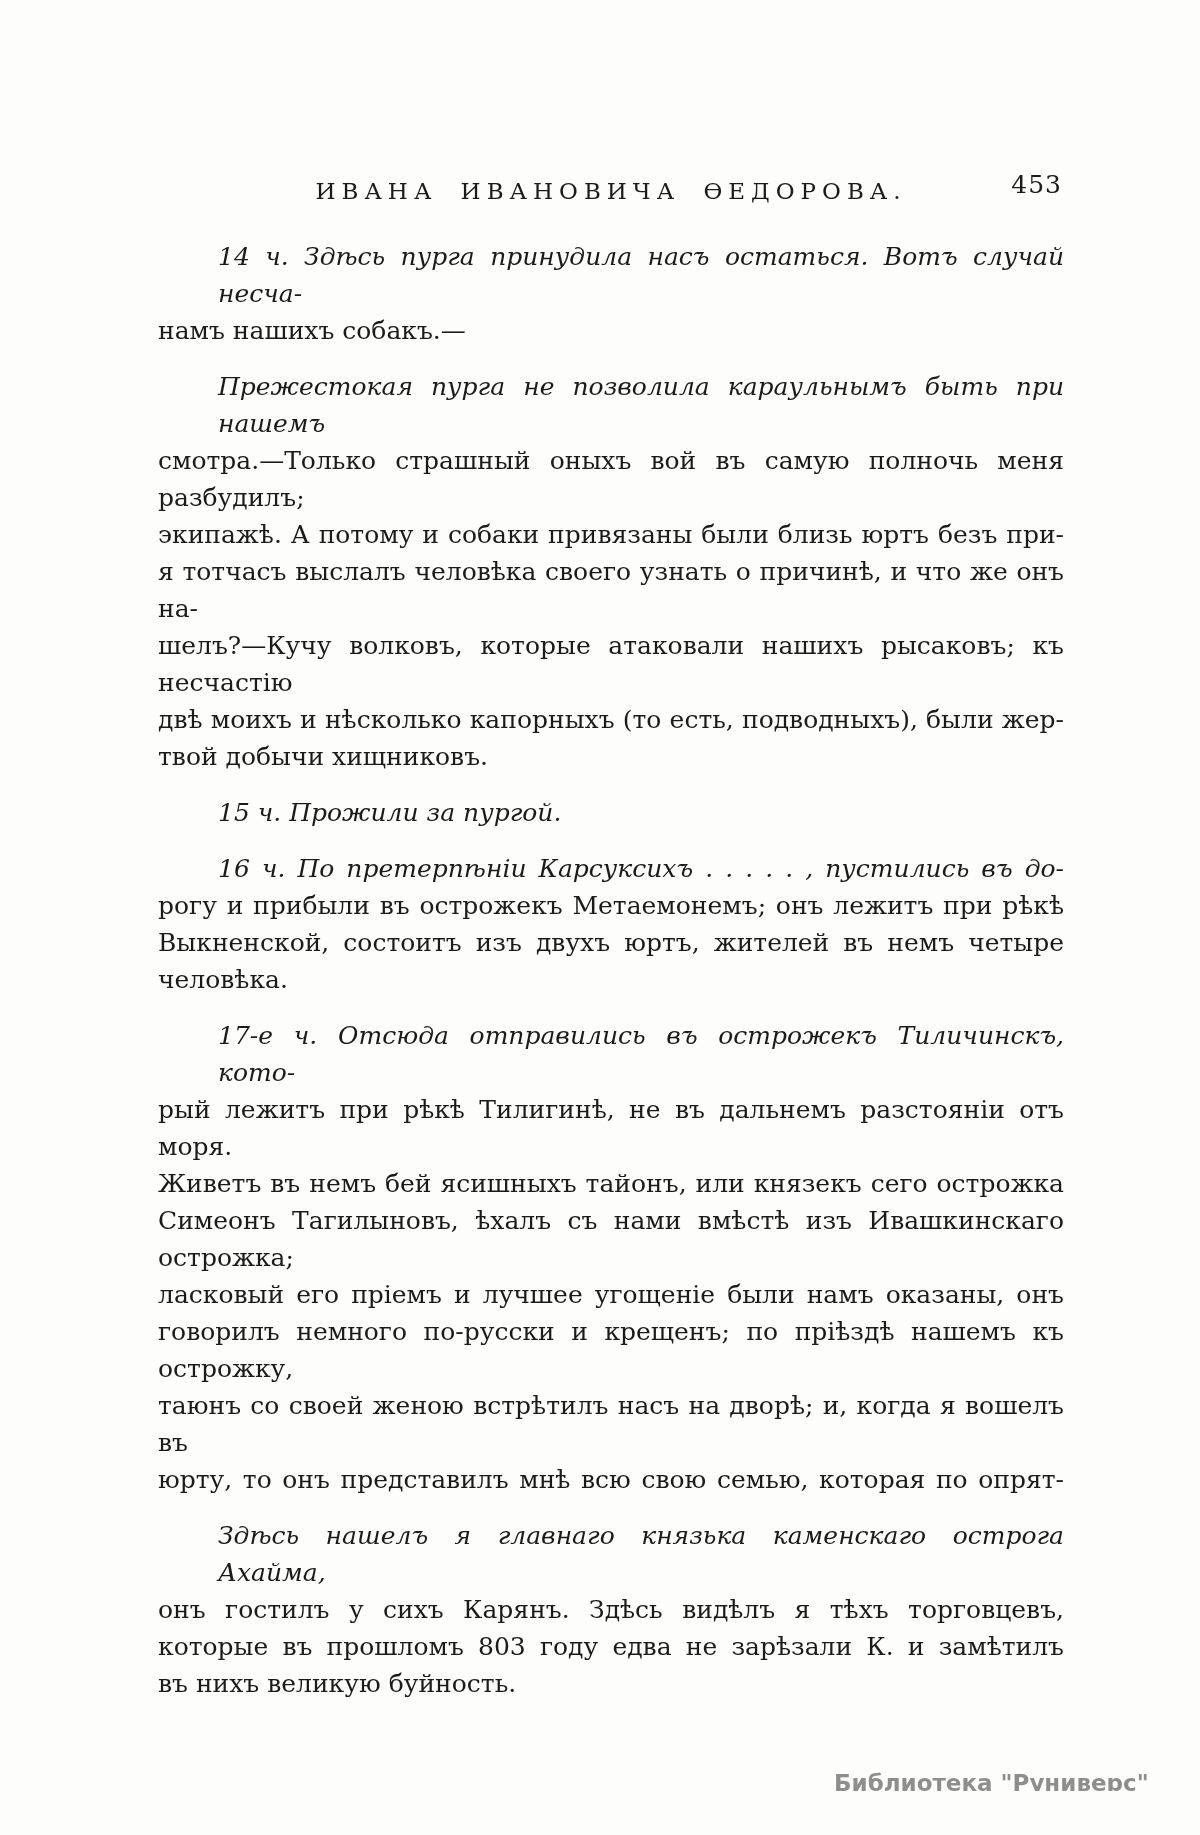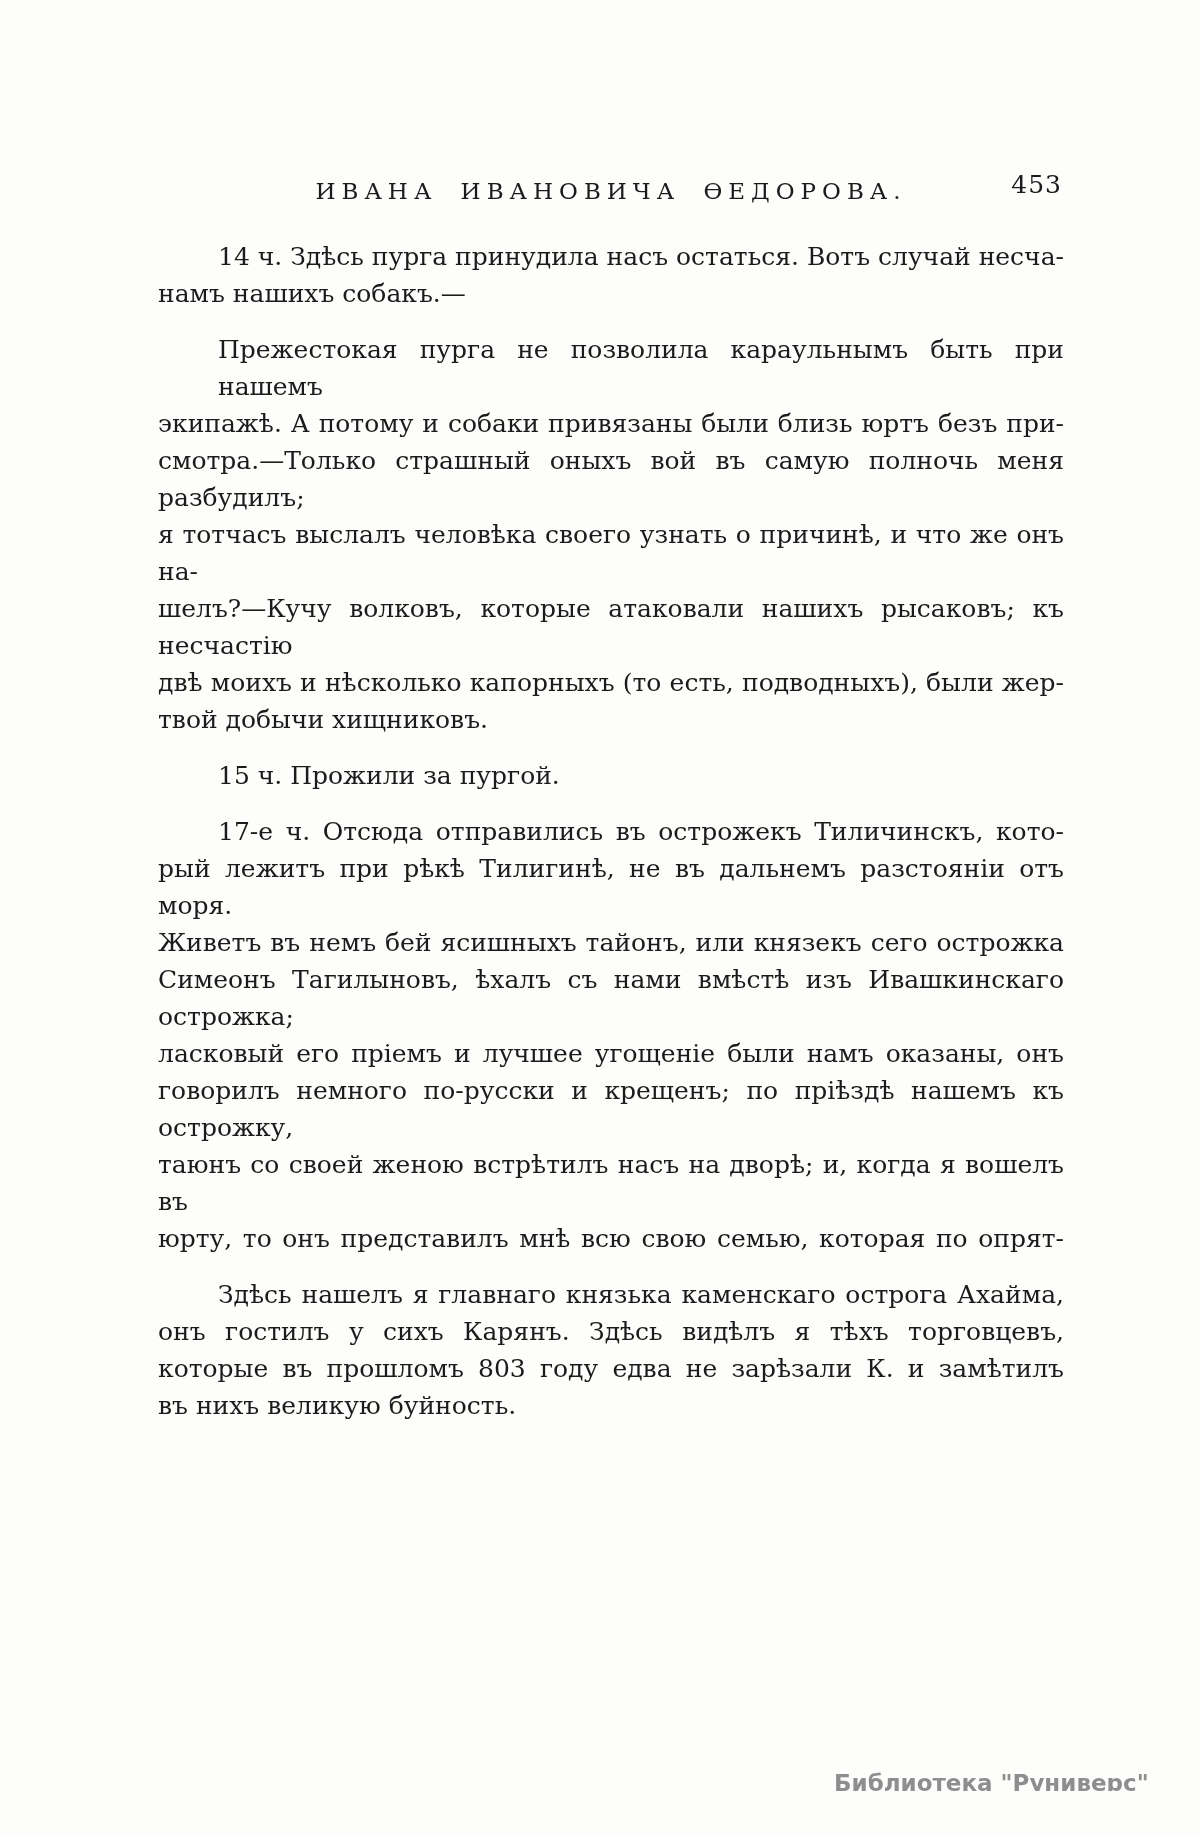--- a/index.html
+++ b/index.html
@@ -47,20 +47,21 @@
     margin: 0 0 19px 0;
   }
   .ln {
     font-size: 25px;
     line-height: 37px;
     text-align: justify;
     text-align-last: justify;
   }
   .ln.first {
     padding-left: 60px;
+    font-style: italic;
   }
   .ln.last {
     text-align-last: left;
   }
   .watermark {
     position: absolute;
     left: 834px;
     top: 1770px;
     font-family: "DejaVu Sans", sans-serif;
     font-weight: bold;
@@ -82,32 +83,38 @@
   <div class="text-block">
 
 
     <div class="para">
       <div class="ln first">14 ч. Здѣсь пурга принудила насъ остаться. Вотъ случай несча-</div>
       <div class="ln last">намъ нашихъ собакъ.—</div>
     </div>
 
     <div class="para">
       <div class="ln first">Прежестокая пурга не позволила караульнымъ быть при нашемъ</div>
+      <div class="ln">смотра.—Только страшный оныхъ вой въ самую полночь меня разбудилъ;</div>
       <div class="ln">экипажѣ. А потому и собаки привязаны были близь юртъ безъ при-</div>
-      <div class="ln">смотра.—Только страшный оныхъ вой въ самую полночь меня разбудилъ;</div>
       <div class="ln">я тотчасъ выслалъ человѣка своего узнать о причинѣ, и что же онъ на-</div>
       <div class="ln">шелъ?—Кучу волковъ, которые атаковали нашихъ рысаковъ; къ несчастію</div>
       <div class="ln">двѣ моихъ и нѣсколько капорныхъ (то есть, подводныхъ), были жер-</div>
       <div class="ln last">твой добычи хищниковъ.</div>
     </div>
 
     <div class="para">
       <div class="ln first last">15 ч. Прожили за пургой.</div>
     </div>
 
+    <div class="para">
+      <div class="ln first">16 ч. По претерпѣніи Карсуксихъ . . . . . , пустились въ до-</div>
+      <div class="ln">рогу и прибыли въ острожекъ Метаемонемъ; онъ лежитъ при рѣкѣ</div>
+      <div class="ln">Выкненской, состоитъ изъ двухъ юртъ, жителей въ немъ четыре</div>
+      <div class="ln last">человѣка.</div>
+    </div>
 
     <div class="para">
       <div class="ln first">17-е ч. Отсюда отправились въ острожекъ Тиличинскъ, кото-</div>
       <div class="ln">рый лежитъ при рѣкѣ Тилигинѣ, не въ дальнемъ разстояніи отъ моря.</div>
       <div class="ln">Живетъ въ немъ бей ясишныхъ тайонъ, или князекъ сего острожка</div>
       <div class="ln">Симеонъ Тагилыновъ, ѣхалъ съ нами вмѣстѣ изъ Ивашкинскаго острожка;</div>
       <div class="ln">ласковый его пріемъ и лучшее угощеніе были намъ оказаны, онъ</div>
       <div class="ln">говорилъ немного по-русски и крещенъ; по пріѣздѣ нашемъ къ острожку,</div>
       <div class="ln">таюнъ со своей женою встрѣтилъ насъ на дворѣ; и, когда я вошелъ въ</div>
       <div class="ln">юрту, то онъ представилъ мнѣ всю свою семью, которая по опрят-</div>

